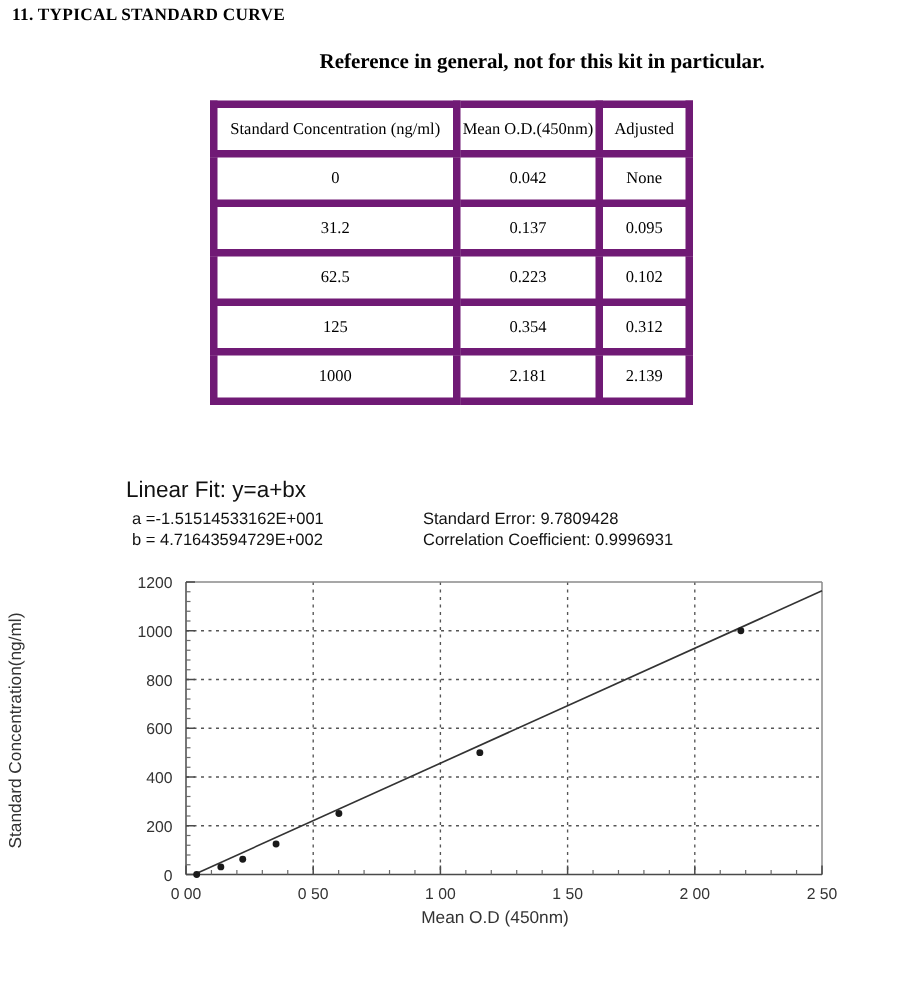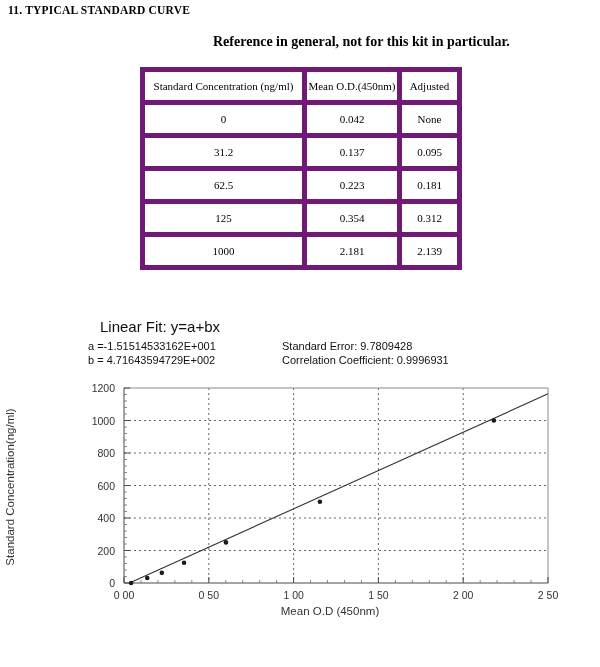--- a/index.html
+++ b/index.html
@@ -60,21 +60,21 @@
   #standard-table .col-od   { width: 90px; }
   #standard-table .col-adj  { width: 55px; }
 
   
   .fit-block {
     position: absolute;
     font-family: "Liberation Sans", sans-serif;
     color: #111;
   }
   #fit-title {
-    left: 100px;
+    left: 84px;
     top: 318px;
     font-size: 15px;
   }
   #fit-left {
     left: 88px;
     top: 339px;
     font-size: 11px;
     line-height: 14px;
   }
   #fit-right {
@@ -135,21 +135,21 @@
       <td class="col-adj">None</td>
     </tr>
     <tr>
       <td class="col-conc">31.2</td>
       <td class="col-od">0.137</td>
       <td class="col-adj">0.095</td>
     </tr>
     <tr>
       <td class="col-conc">62.5</td>
       <td class="col-od">0.223</td>
-      <td class="col-adj">0.181</td>
+      <td class="col-adj">0.102</td>
     </tr>
     <tr>
       <td class="col-conc">125</td>
       <td class="col-od">0.354</td>
       <td class="col-adj">0.312</td>
     </tr>
     <tr>
       <td class="col-conc">1000</td>
       <td class="col-od">2.181</td>
       <td class="col-adj">2.139</td>

